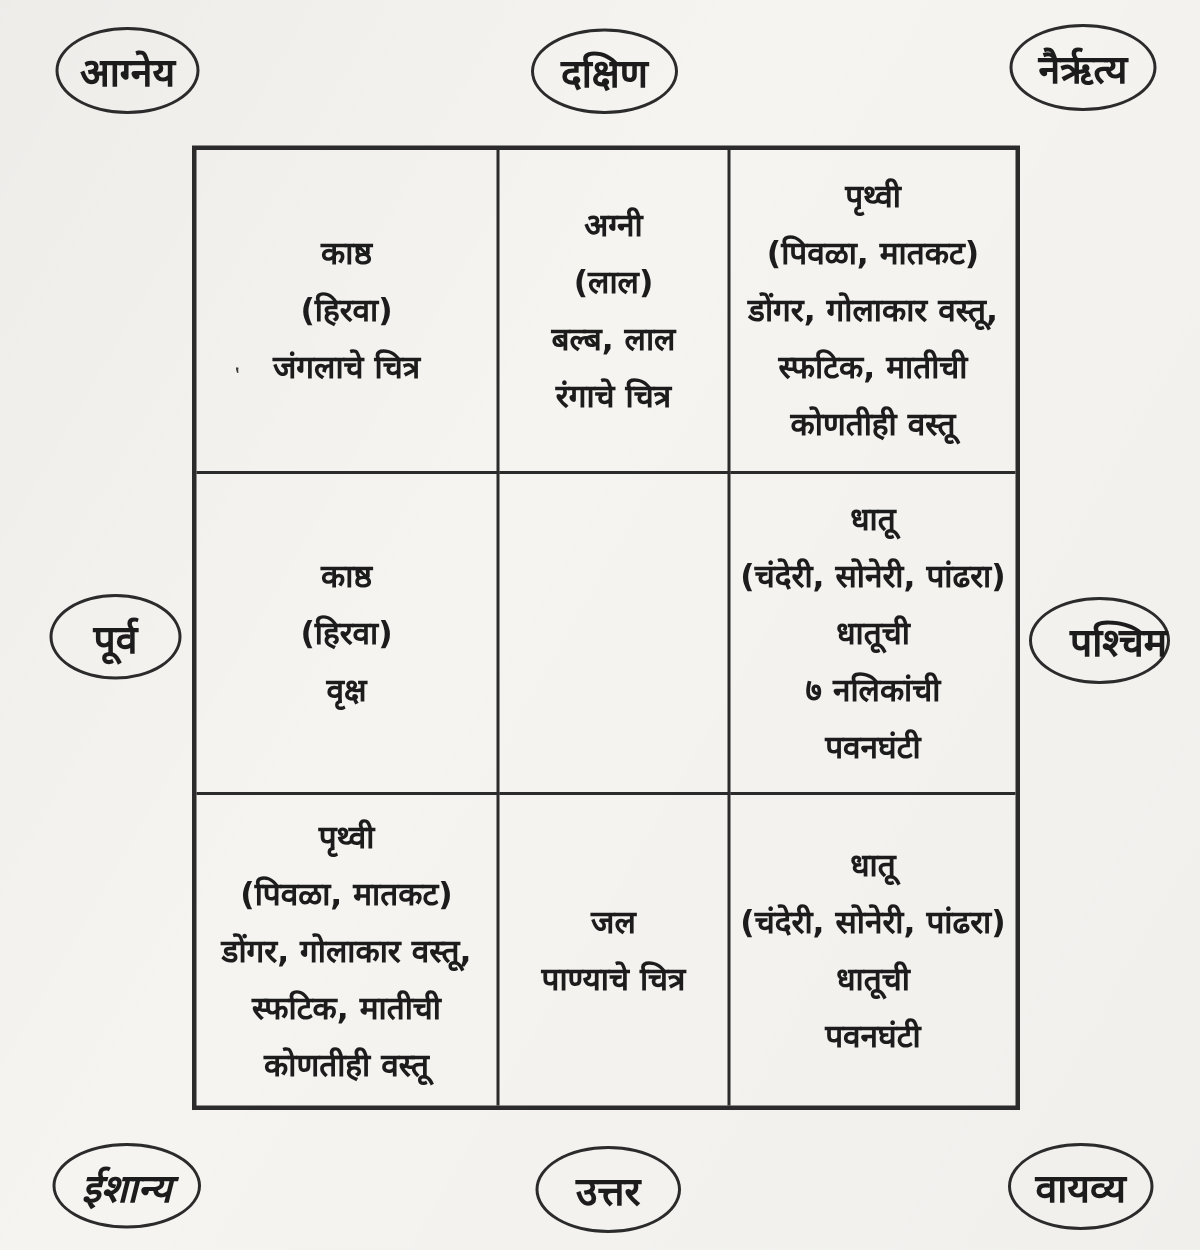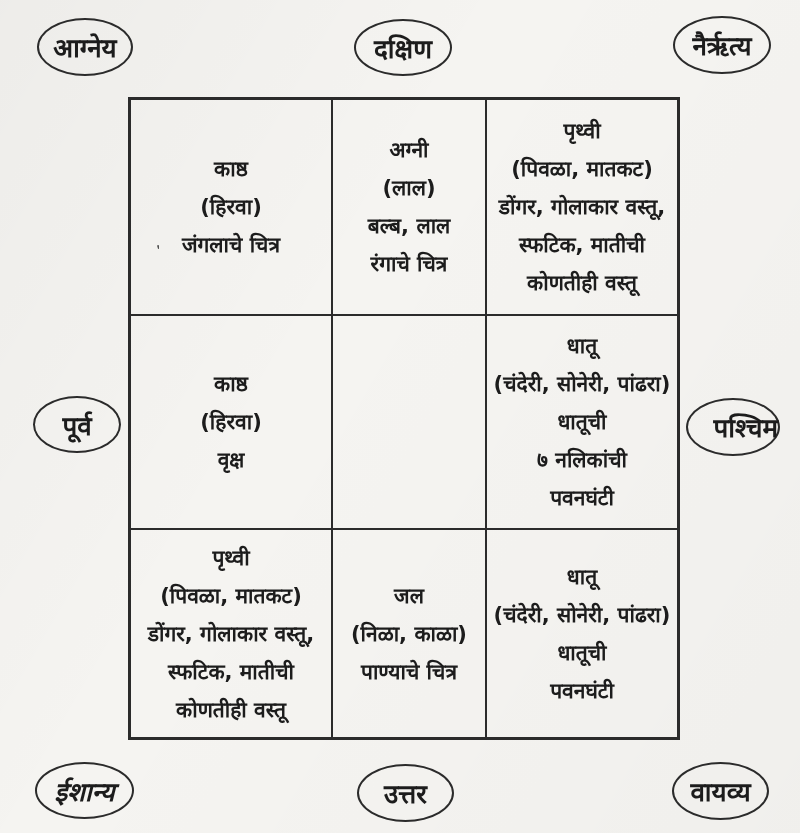--- a/index.html
+++ b/index.html
@@ -148,21 +148,20 @@
 
   <div class="cell last-row">
     <div class="line">पृथ्वी</div>
     <div class="line">(पिवळा, मातकट)</div>
     <div class="line">डोंगर, गोलाकार वस्तू,</div>
     <div class="line">स्फटिक, मातीची</div>
     <div class="line">कोणतीही वस्तू</div>
   </div>
   <div class="cell last-row">
     <div class="line">जल</div>
-    <div class="line">(निळा, काळा)</div>
     <div class="line">पाण्याचे चित्र</div>
   </div>
   <div class="cell last-col last-row">
     <div class="line">धातू</div>
     <div class="line">(चंदेरी, सोनेरी, पांढरा)</div>
     <div class="line">धातूची</div>
     <div class="line">पवनघंटी</div>
   </div>
 
 </div>

